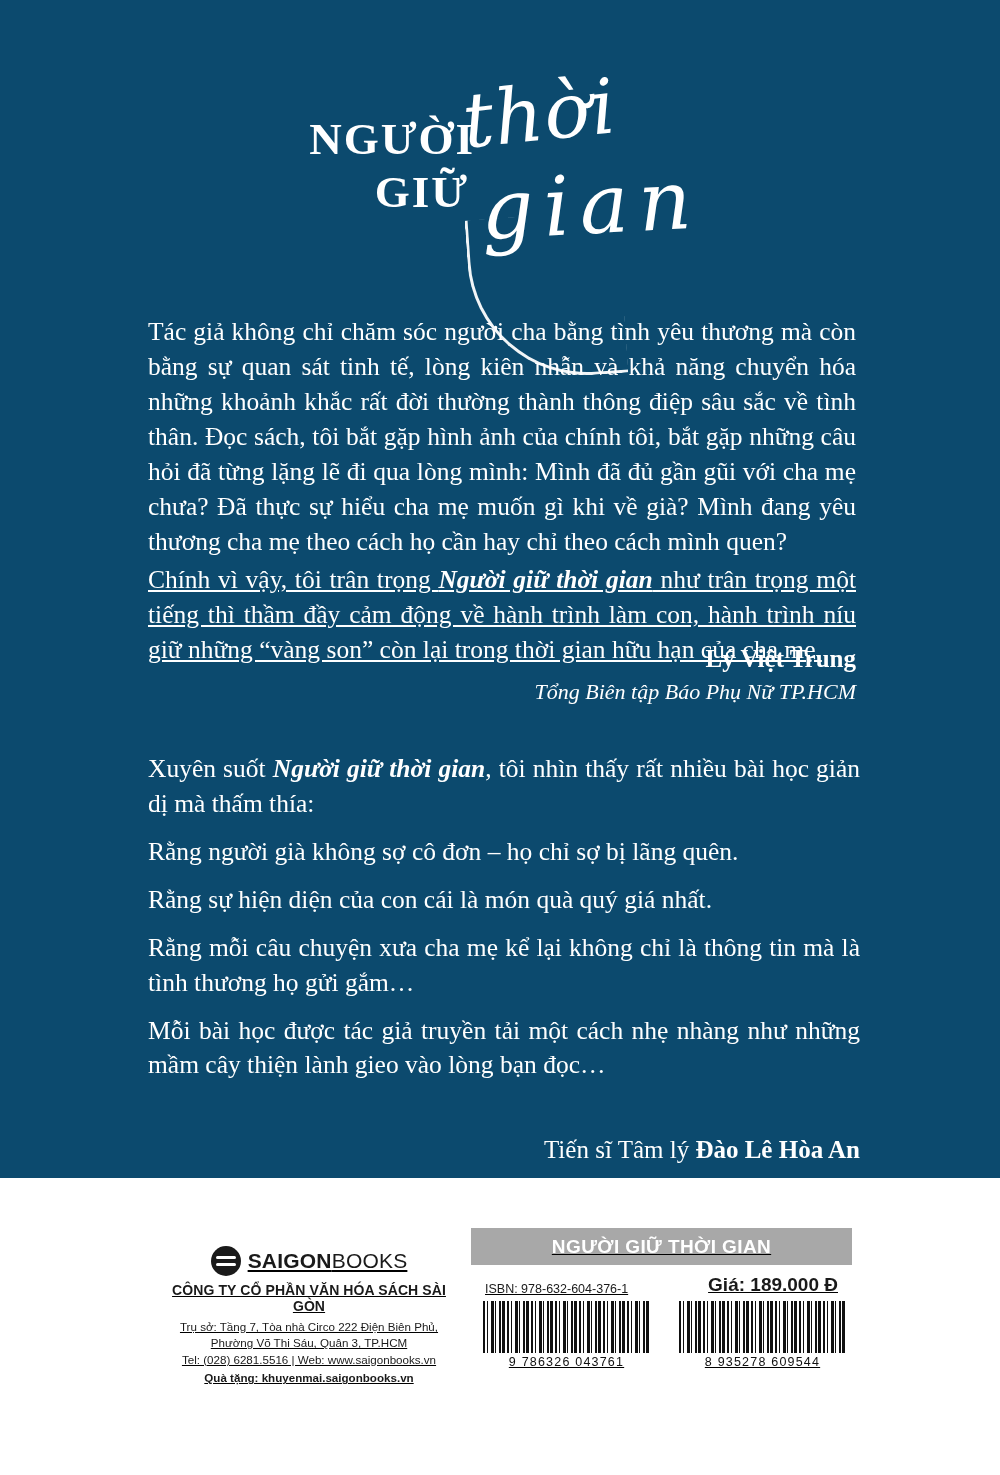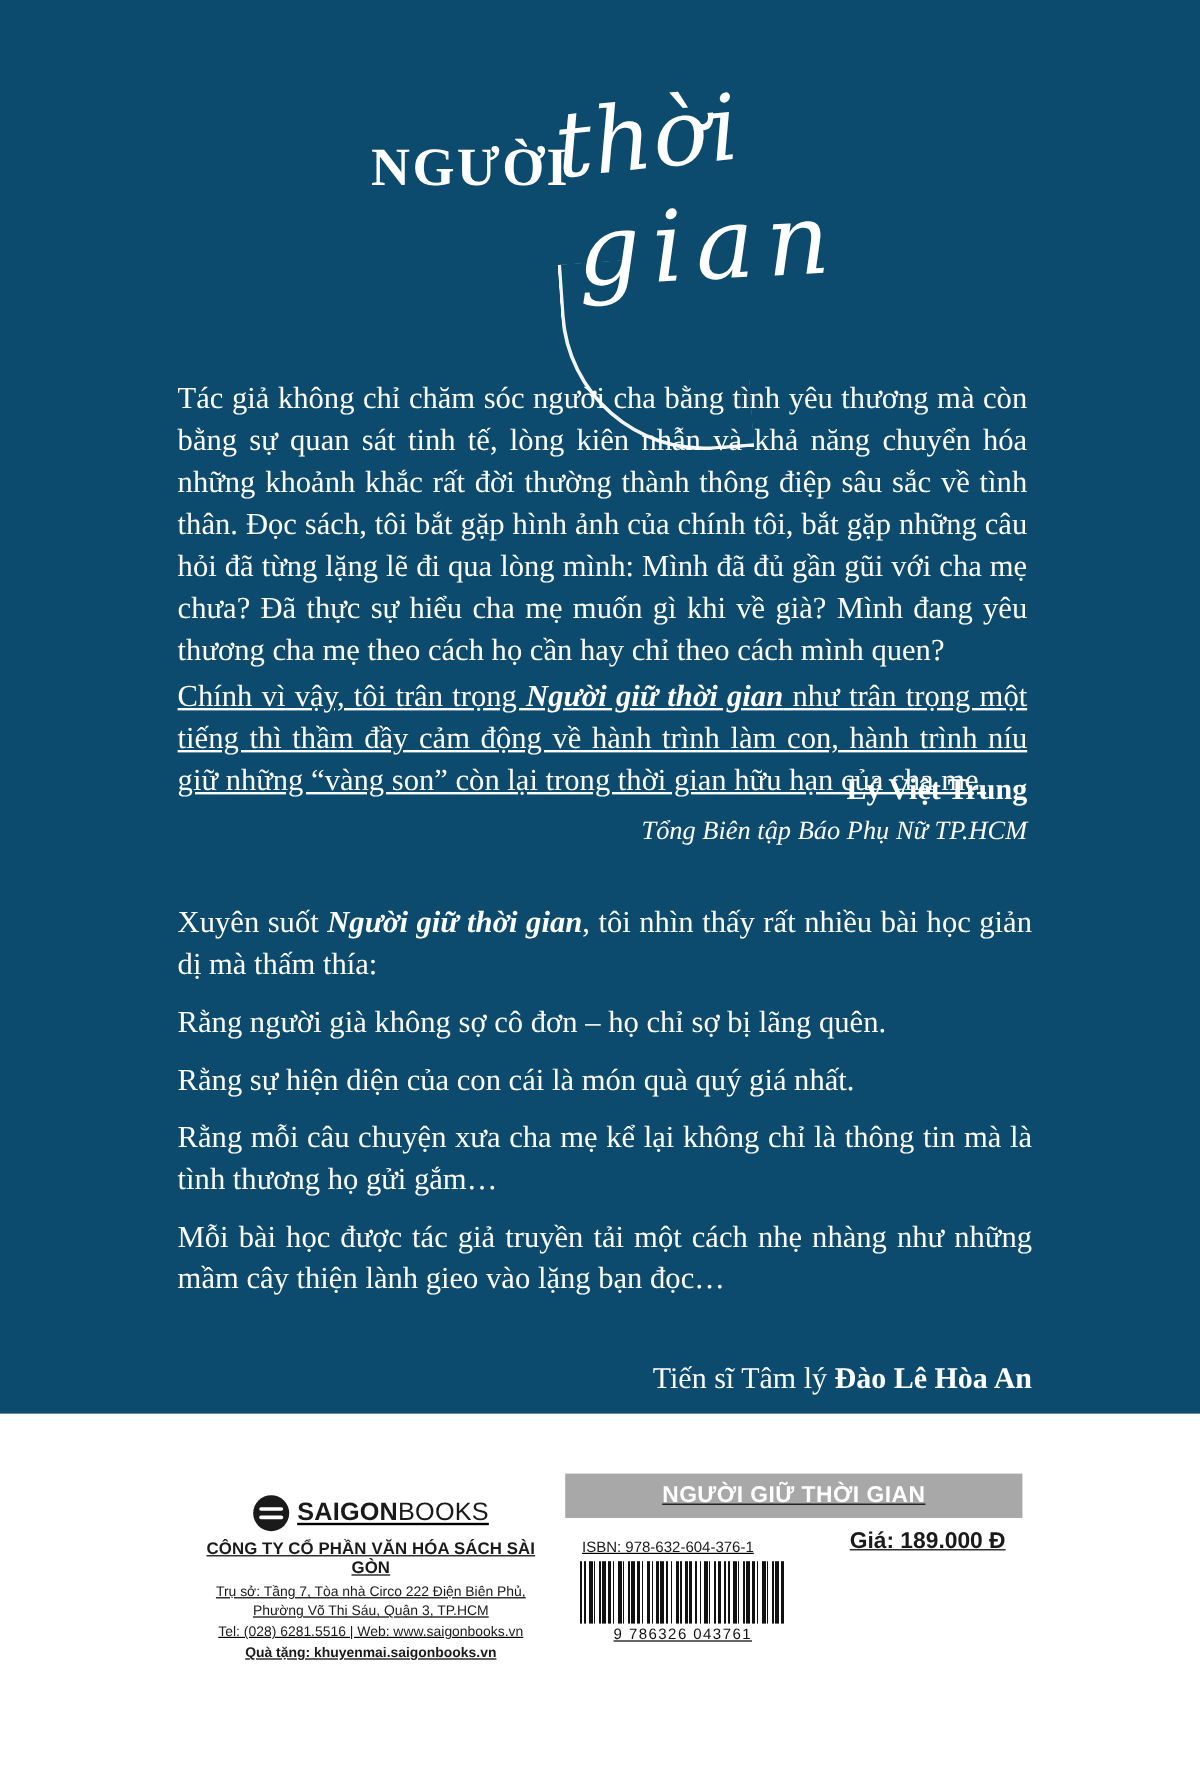--- a/index.html
+++ b/index.html
@@ -296,20 +296,21 @@
   }
 </style>
 </head>
 <body>
 
 <div class="cover">
 
   <div class="title-block">
     <div class="title-serif">
       <span class="line1">NGƯỜI</span>
+      <span class="line2">GIỮ</span>
     </div>
     <div class="title-script">
       <span class="s1">thời</span>
       <span class="s2">gian</span>
     </div>
     <div class="script-swash"></div>
   </div>
 
   <div class="quote-1">
     <p>Tác giả không chỉ chăm sóc người cha bằng tình yêu thương mà còn bằng sự quan sát tinh tế, lòng kiên nhẫn và khả năng chuyển hóa những khoảnh khắc rất đời thường thành thông điệp sâu sắc về tình thân. Đọc sách, tôi bắt gặp hình ảnh của chính tôi, bắt gặp những câu hỏi đã từng lặng lẽ đi qua lòng mình: Mình đã đủ gần gũi với cha mẹ chưa? Đã thực sự hiểu cha mẹ muốn gì khi về già? Mình đang yêu thương cha mẹ theo cách họ cần hay chỉ theo cách mình quen?</p>
@@ -319,21 +320,21 @@
   <div class="attrib">
     <span class="name">Lý Việt Trung</span>
     <span class="role">Tổng Biên tập Báo Phụ Nữ TP.HCM</span>
   </div>
 
   <div class="quote-2">
     <p><span>Xuyên suốt </span><span class="em-i">Người giữ thời gian</span><span>, tôi nhìn thấy rất nhiều bài học giản dị mà thấm thía:</span></p>
     <p>Rằng người già không sợ cô đơn – họ chỉ sợ bị lãng quên.</p>
     <p>Rằng sự hiện diện của con cái là món quà quý giá nhất.</p>
     <p>Rằng mỗi câu chuyện xưa cha mẹ kể lại không chỉ là thông tin mà là tình thương họ gửi gắm…</p>
-    <p>Mỗi bài học được tác giả truyền tải một cách nhẹ nhàng như những mầm cây thiện lành gieo vào lặng bạn đọc…</p>
+    <p>Mỗi bài học được tác giả truyền tải một cách nhẹ nhàng như những mầm cây thiện lành gieo vào lòng bạn đọc…</p>
   </div>
 
   <div class="attrib-2"><span>Tiến sĩ Tâm lý </span><span class="strong">Đào Lê Hòa An</span></div>
 
   <div class="bottom">
 
     <div class="bottom-left">
       <div class="logo-row">
         <span class="logo-mark"></span>
         <span class="logo-text"><span>SAIGON</span><span class="light">BOOKS</span></span>
@@ -349,18 +350,22 @@
       <div class="br-title">NGƯỜI GIỮ THỜI GIAN</div>
       <div class="br-meta">
         <span class="isbn">ISBN: 978-632-604-376-1</span>
         <span class="price">Giá: 189.000 Đ</span>
       </div>
       <div class="barcodes">
         <div class="barcode">
           <div class="bars"></div>
           <div class="barnum">9  786326  043761</div>
         </div>
+        <div class="barcode">
+          <div class="bars"></div>
+          <div class="barnum">8  935278  609544</div>
+        </div>
       </div>
     </div>
 
   </div>
 
 </div>
 
 </body></html>

